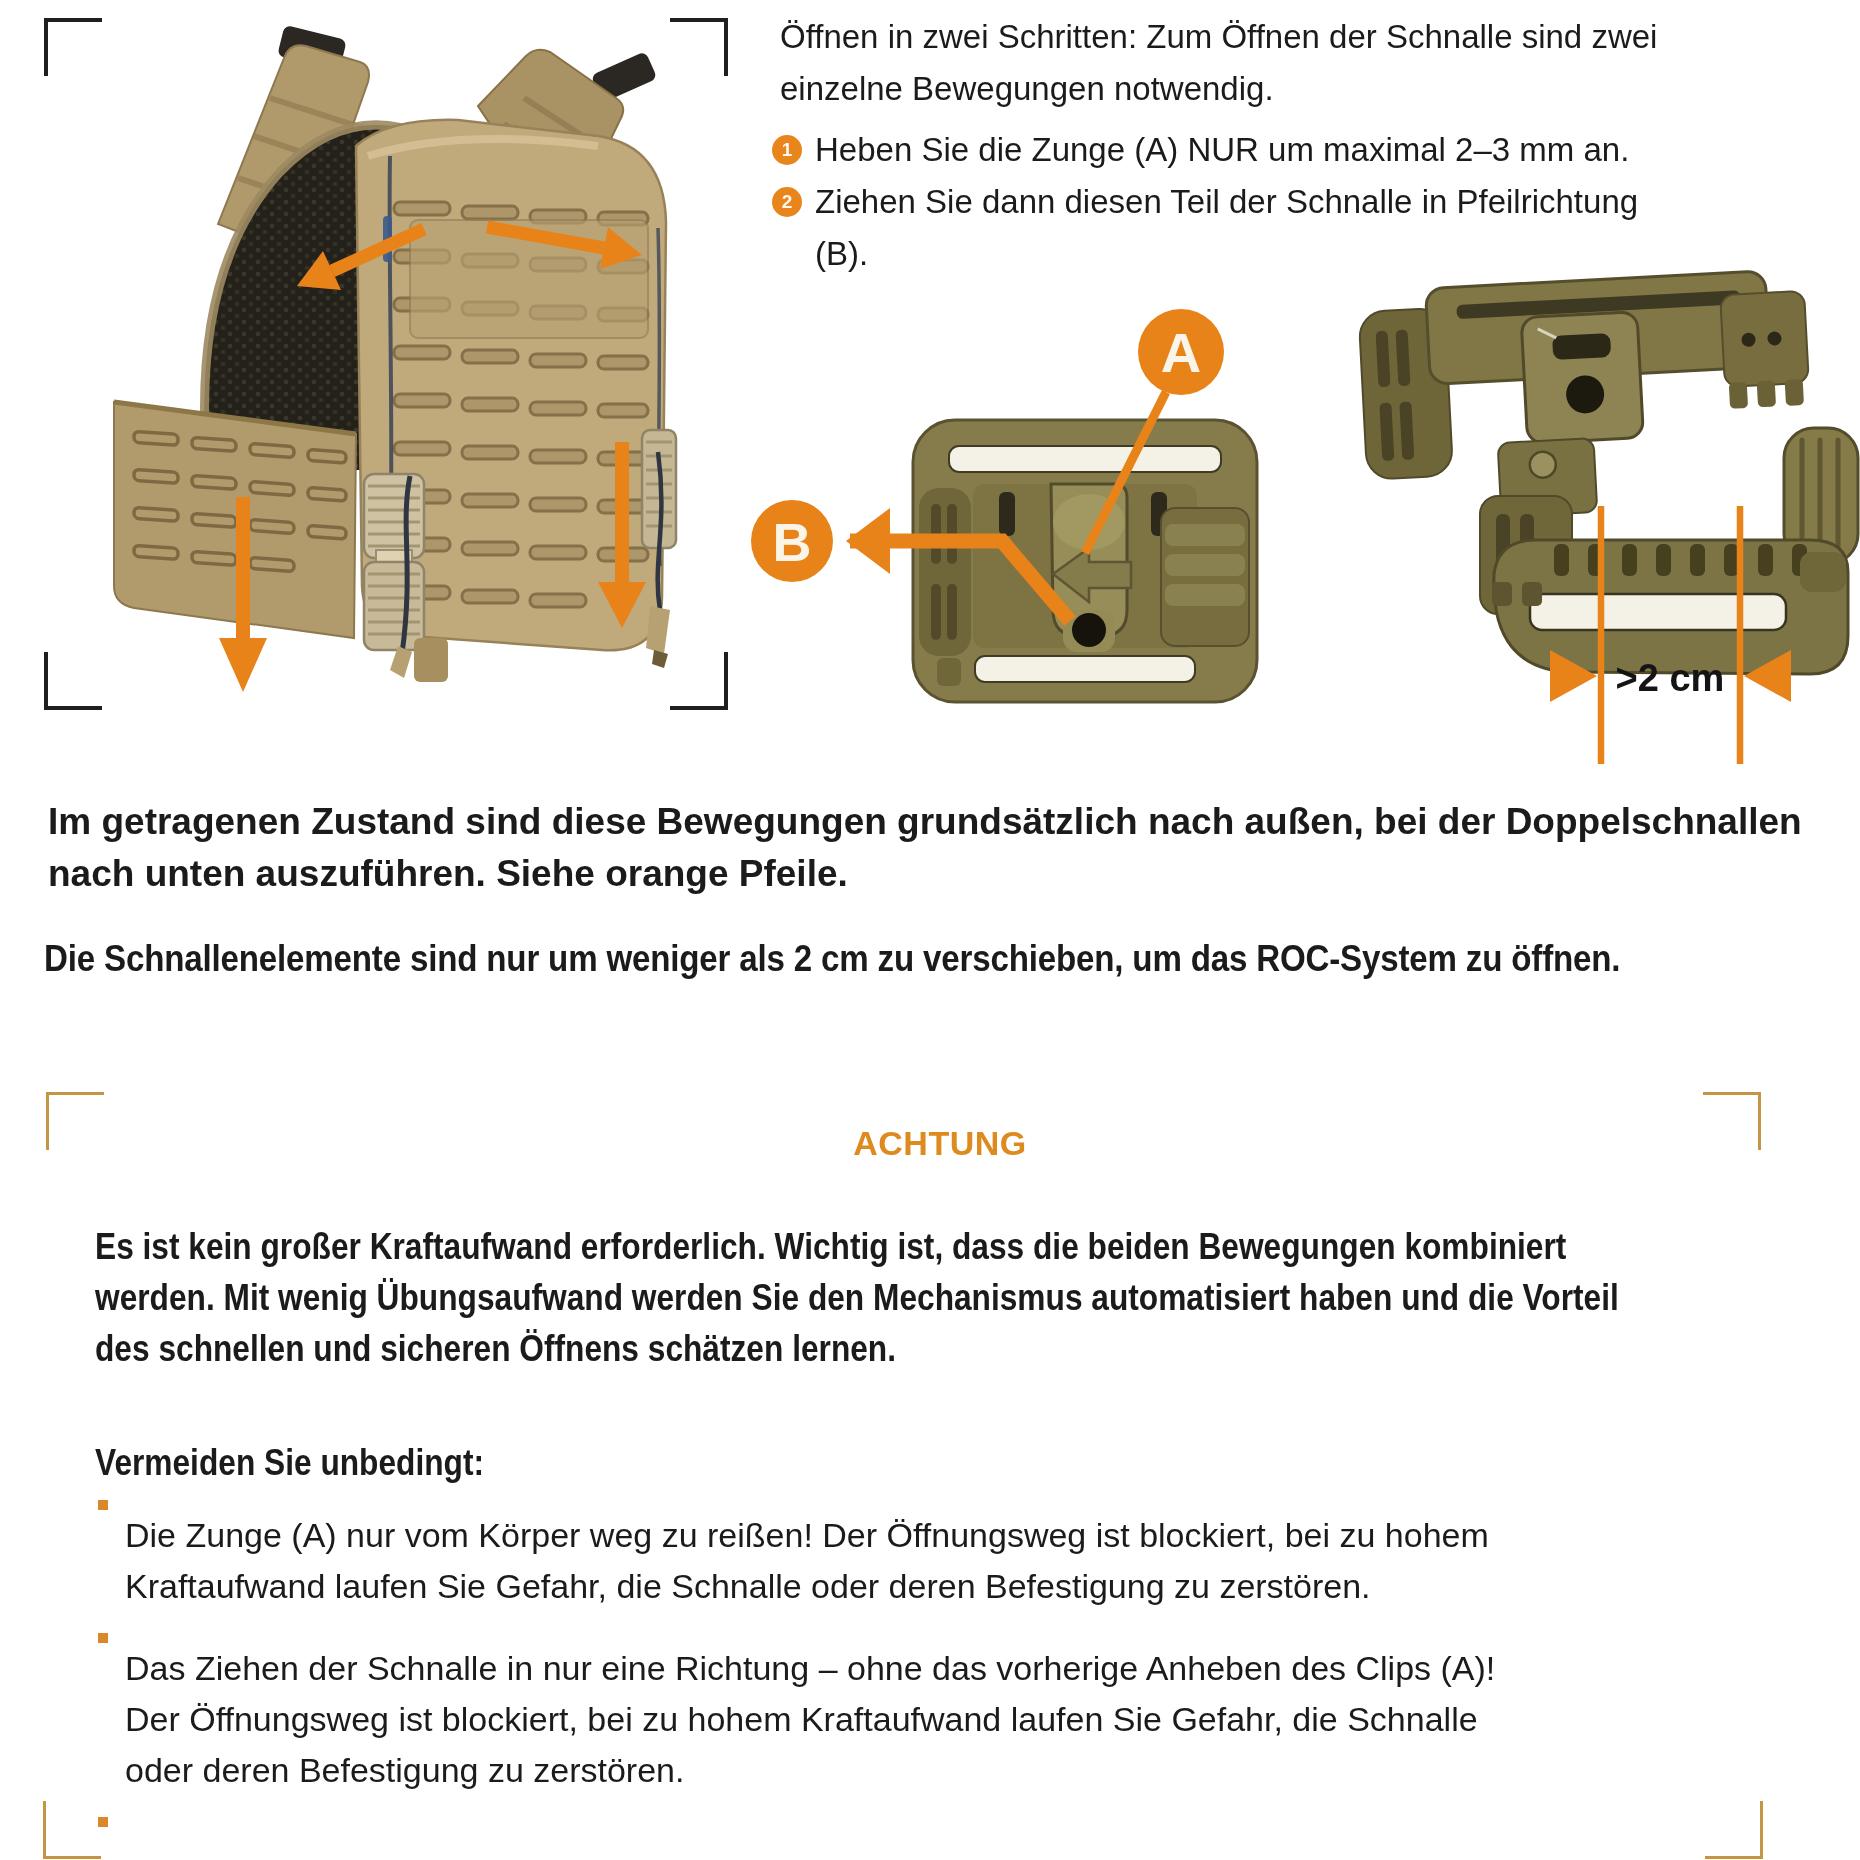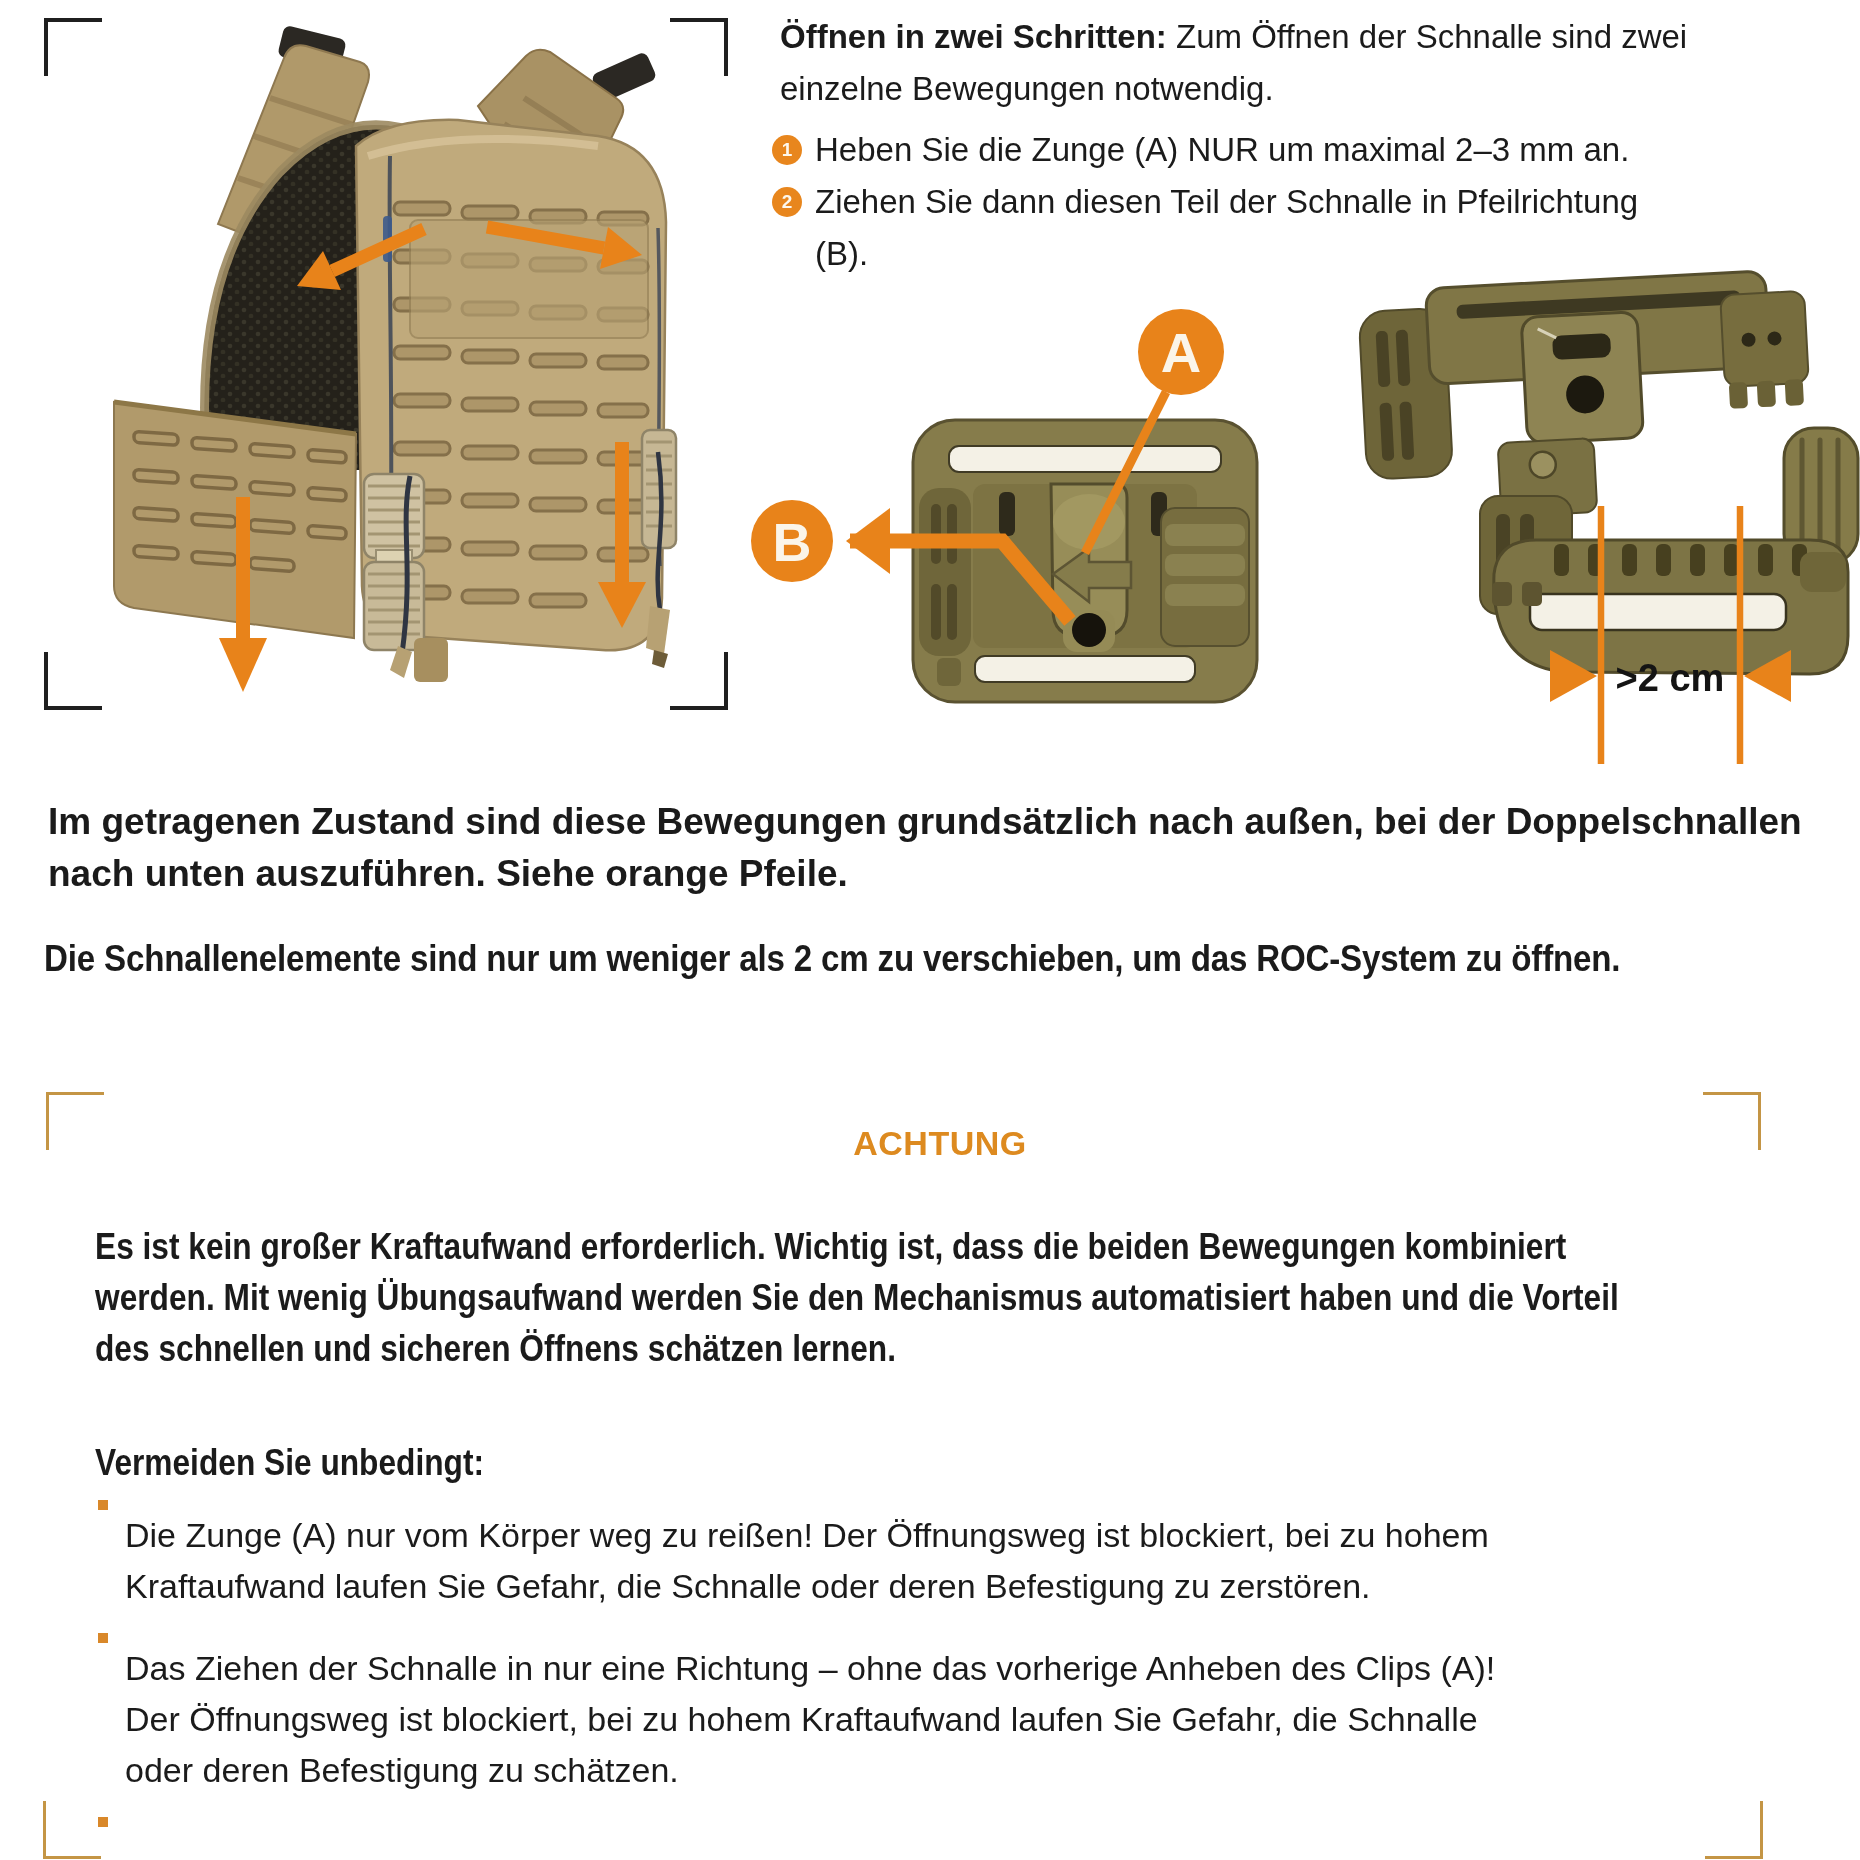--- a/index.html
+++ b/index.html
@@ -21,21 +21,21 @@
   .gm.br{left:1705px;top:1801px;border-bottom-width:3px;border-right-width:3px;}
 
   .photo{position:absolute;}
   .vest{left:58px;top:6px;}
   .buckle-mid{left:903px;top:404px;}
   .buckle-right{left:1332px;top:242px;}
   .overlay{position:absolute;left:0;top:0;pointer-events:none;}
   .overlay text{font-family:"Liberation Sans",sans-serif;}
 
   .intro{position:absolute;left:780px;top:11px;width:1030px;font-size:33px;line-height:52px;}
-  .intro b{font-weight:bold;}
+  .intro b{font-weight:normal;}
   .intro .rest{white-space:pre-line;}
   .steps{position:absolute;left:772px;top:124px;width:1040px;list-style:none;margin:0;padding:0;}
   .step{display:flex;font-size:33px;line-height:52px;}
   .stepnum{flex:0 0 30px;width:30px;height:30px;border-radius:50%;background:#e8861d;color:#fdf7ec;
            font-size:19px;font-weight:bold;display:flex;align-items:center;justify-content:center;
            margin:11px 13px 0 0;}
   .steptext{white-space:pre-line;}
 
   .para1{position:absolute;left:44px;top:792px;width:1800px;font-size:37px;line-height:52px;
          white-space:pre-line;margin:4px;font-weight:bold;}
@@ -287,21 +287,21 @@
   <div class="bullets">
     <div class="bullet">
       <span class="bdot"></span>
       <div class="btext">Die Zunge (A) nur vom Körper weg zu reißen! Der Öffnungsweg ist blockiert, bei zu hohem
 Kraftaufwand laufen Sie Gefahr, die Schnalle oder deren Befestigung zu zerstören.</div>
     </div>
     <div class="bullet">
       <span class="bdot"></span>
       <div class="btext">Das Ziehen der Schnalle in nur eine Richtung – ohne das vorherige Anheben des Clips (A)!
 Der Öffnungsweg ist blockiert, bei zu hohem Kraftaufwand laufen Sie Gefahr, die Schnalle
-oder deren Befestigung zu schätzen.</div>
+oder deren Befestigung zu zerstören.</div>
     </div>
     <div class="bullet">
       <span class="bdot"></span>
     </div>
   </div>
 
   <svg class="overlay" width="1860" height="1860" viewBox="0 0 1860 1860">
     <g fill="#e8831a" stroke="none">
 
       <g>

